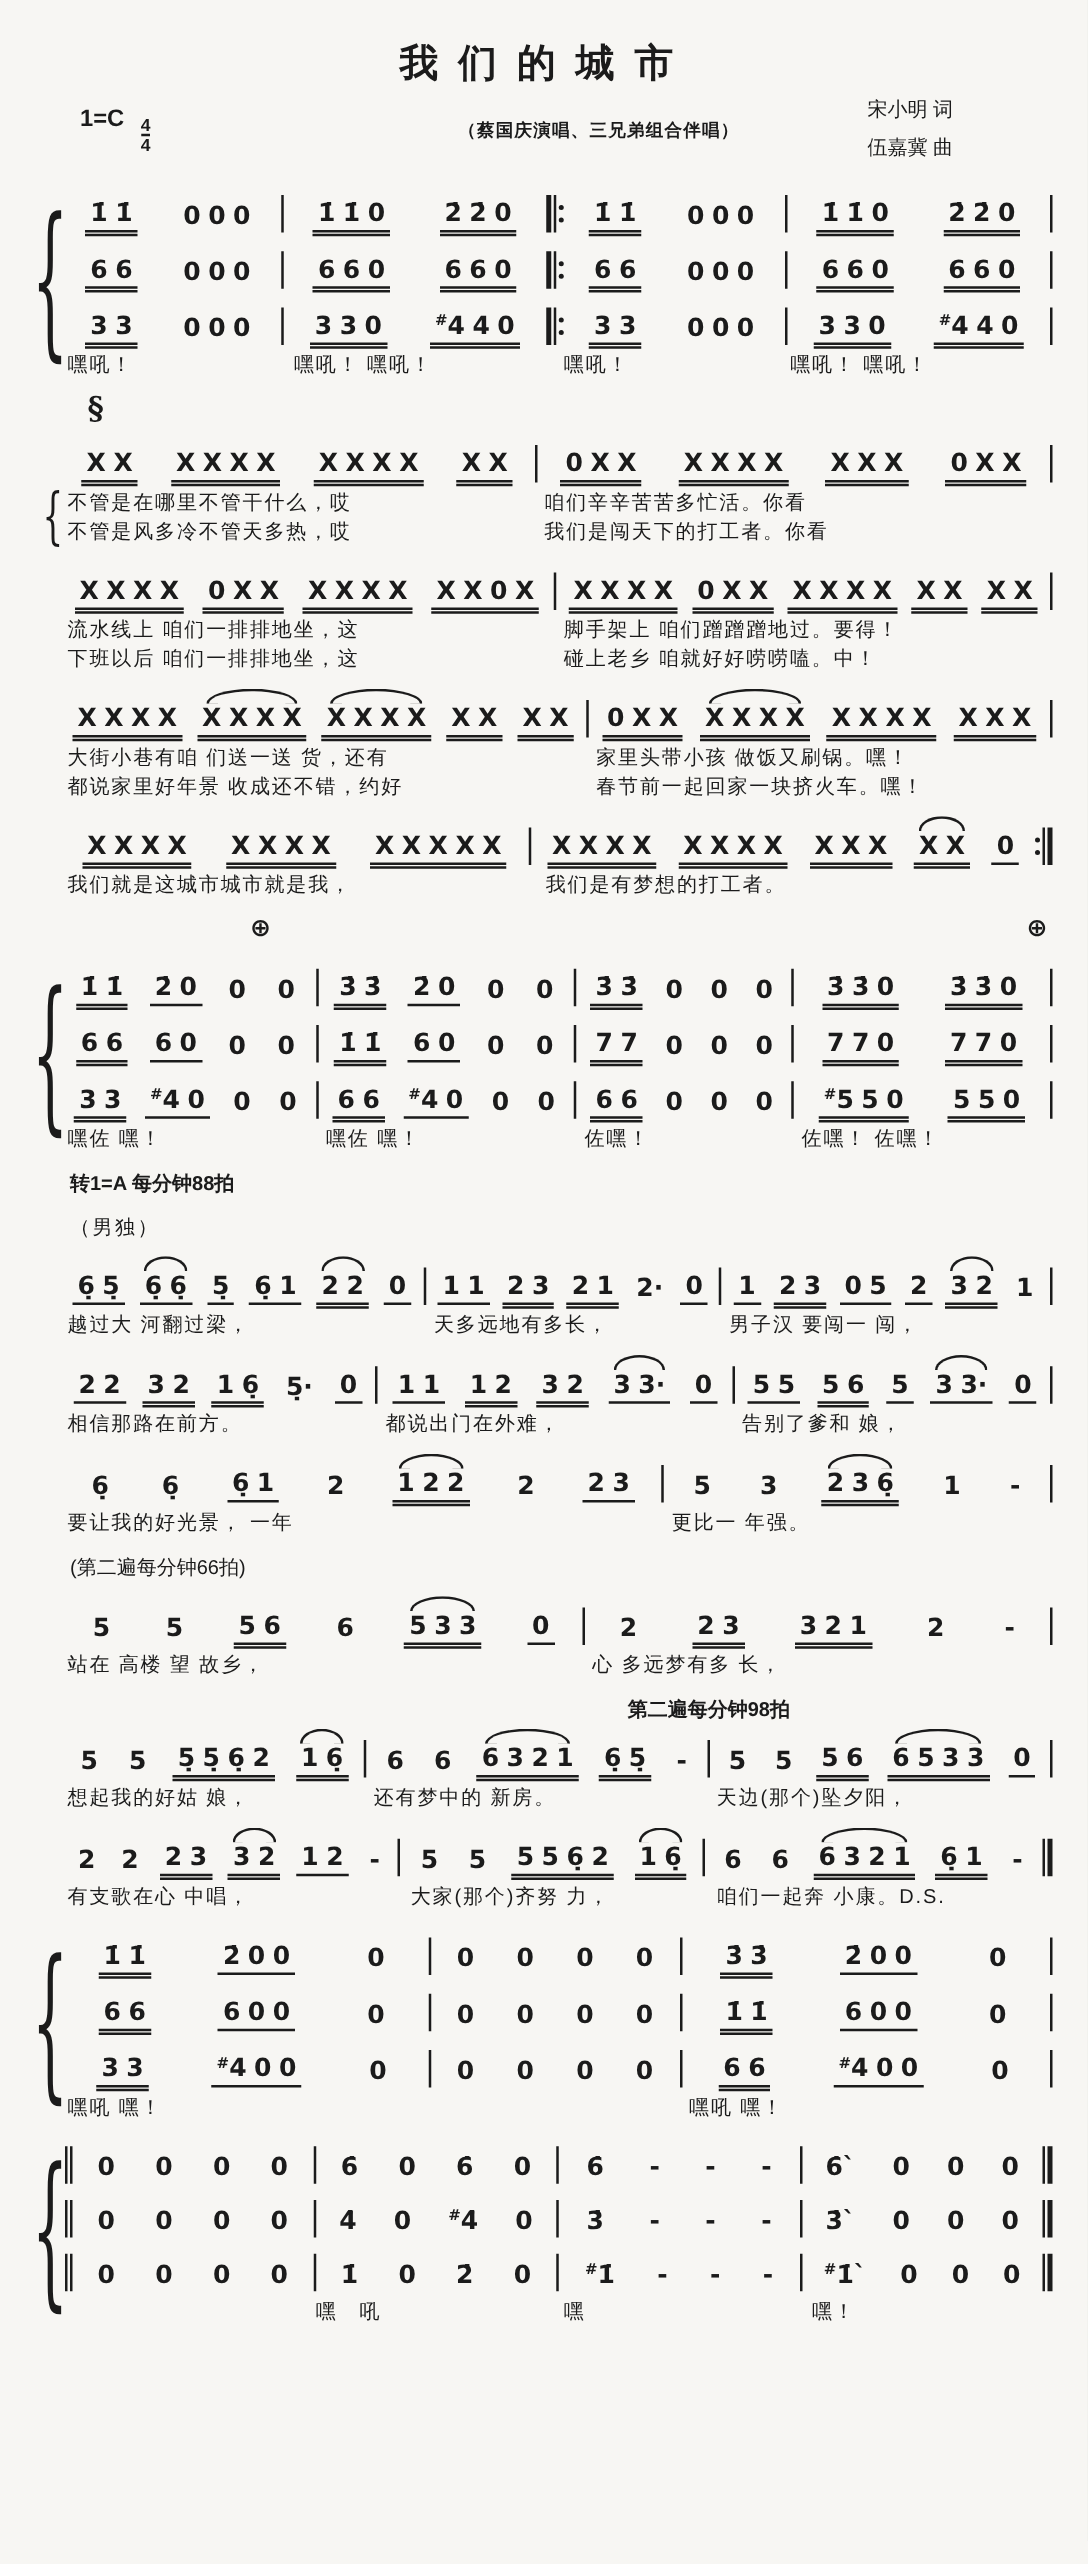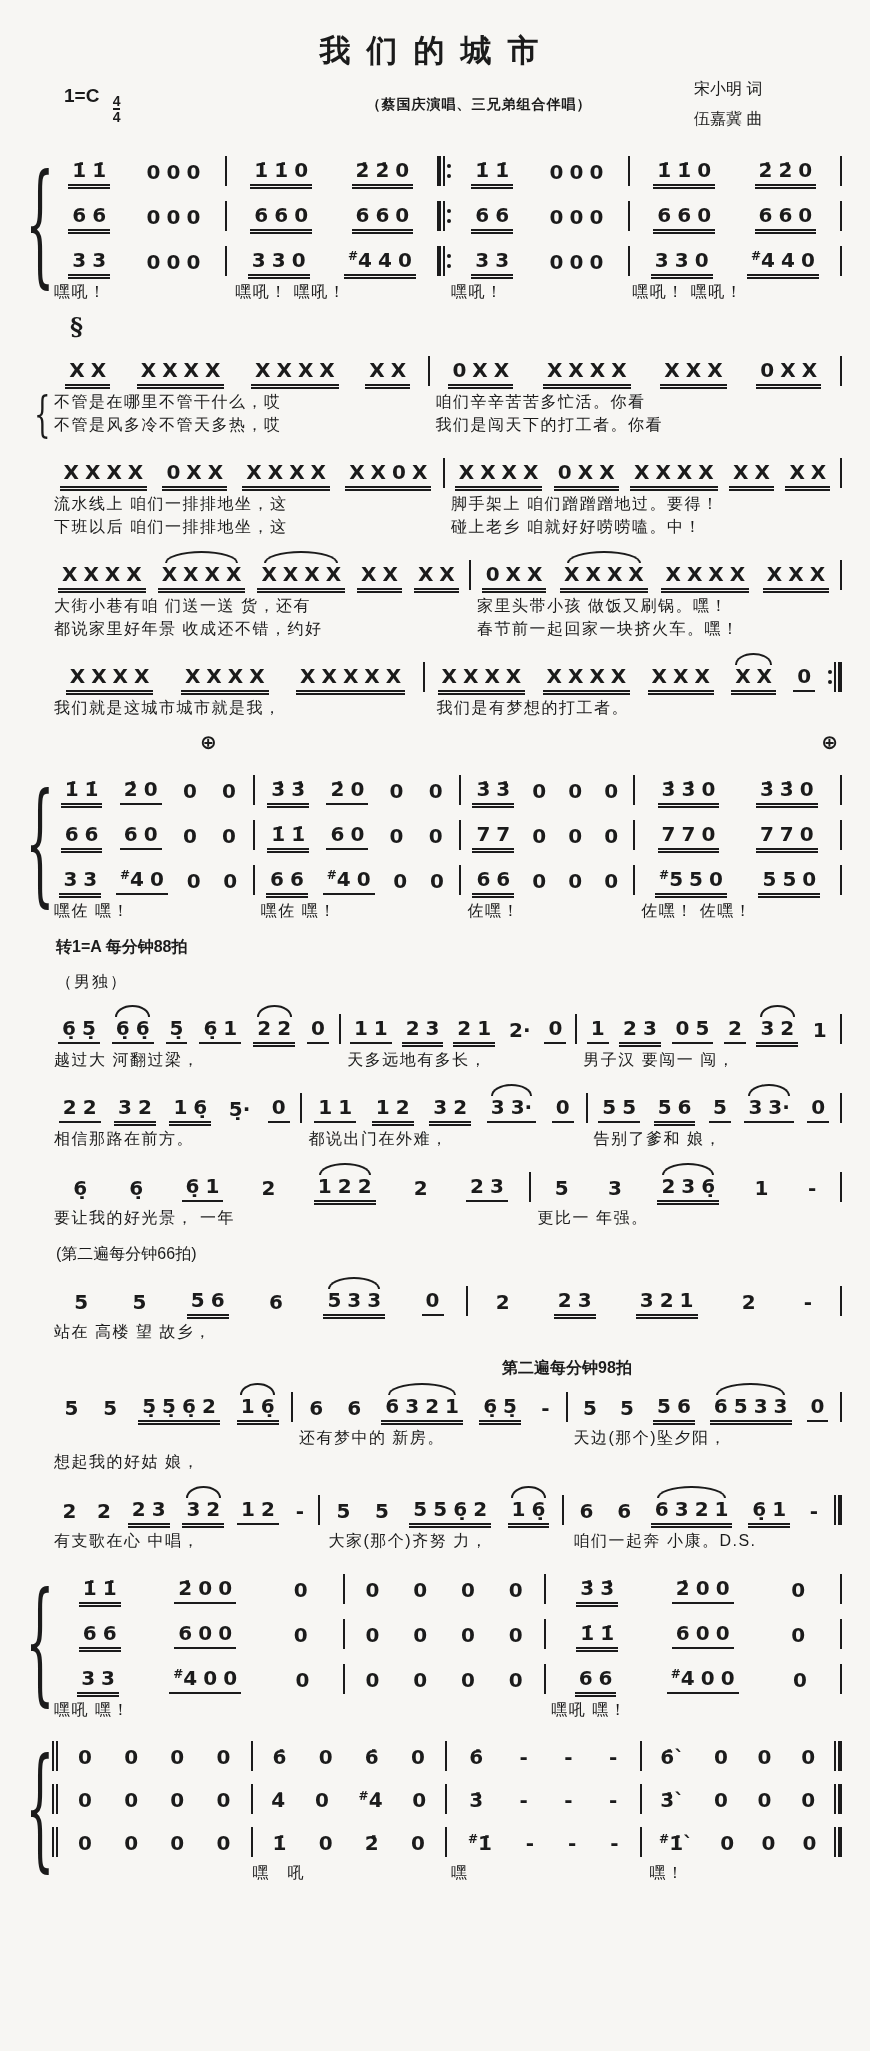--- a/index.html
+++ b/index.html
@@ -1112,20 +1112,21 @@
                 <span class="tok">-</span>
               </span>
             </div>
             <span class="bar bar-single">
               <i class="bl thin"></i>
             </span>
           </div>
           <div class="lyricwrap">
             <div class="lyricline">
               <div class="lyr" style="flex-grow: 9;">站在 高楼 望 故乡，</div>
+              <div class="lyr" style="flex-grow: 8;">心 多远梦有多 长，</div>
             </div>
           </div>
         </div>
       </div>
       <div class="label tempo3" style="margin-left: 58%;">第二遍每分钟98拍</div>
       <div class="system">
         <div class="brace-pad"></div>
         <div class="sysbody">
           <div class="noteline">
             <div class="measure" style="flex-grow: 8;">
@@ -1193,21 +1194,21 @@
               <span class="grp u1">
                 <span class="tok">0</span>
               </span>
             </div>
             <span class="bar bar-single">
               <i class="bl thin"></i>
             </span>
           </div>
           <div class="lyricwrap">
             <div class="lyricline">
-              <div class="lyr" style="flex-grow: 8; margin-top: 24px;">想起我的好姑 娘，</div>
+              <div class="lyr" style="flex-grow: 8;">想起我的好姑 娘，</div>
               <div class="lyr" style="flex-grow: 9;">还有梦中的 新房。</div>
               <div class="lyr" style="flex-grow: 9;">天边(那个)坠夕阳，</div>
             </div>
           </div>
         </div>
       </div>
       <div class="system">
         <div class="brace-pad"></div>
         <div class="sysbody">
           <div class="noteline">

